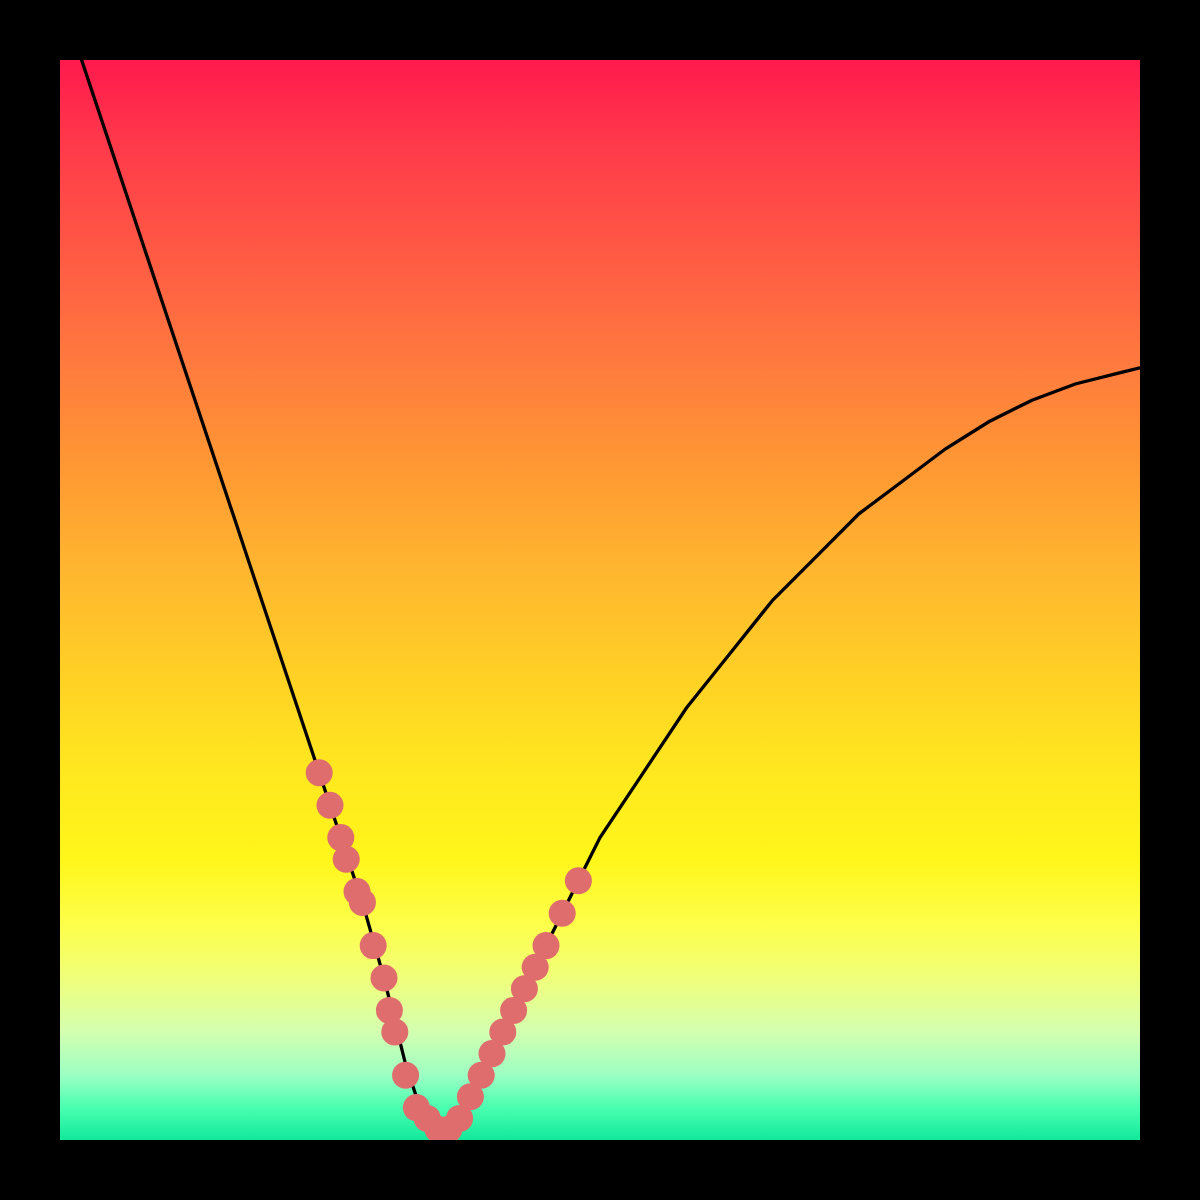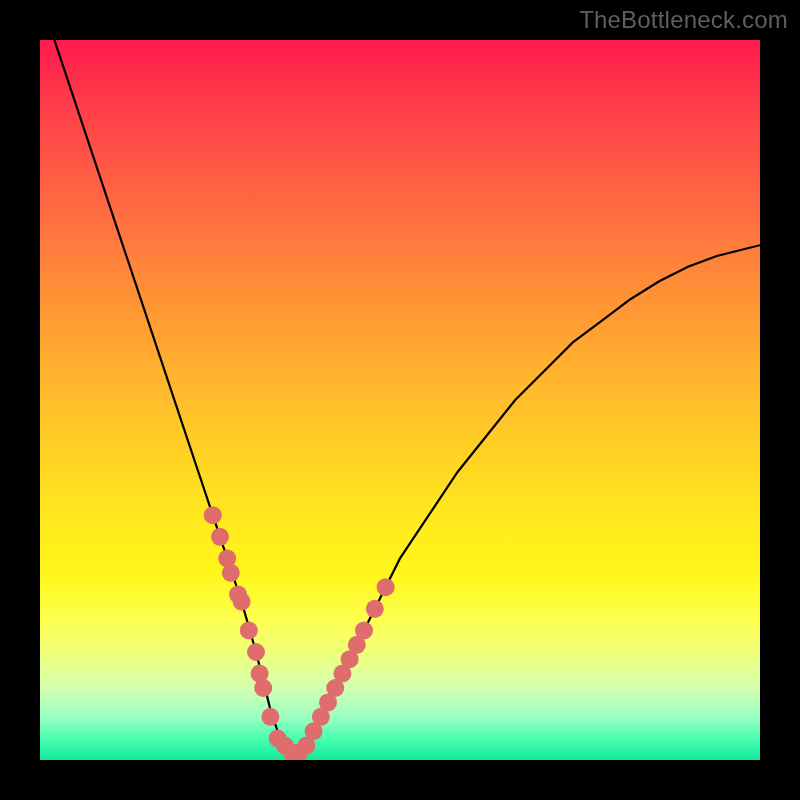--- a/index.html
+++ b/index.html
@@ -67,21 +67,20 @@
     font-size: 24px;
     letter-spacing: 0.2px;
     font-weight: 500;
     user-select: none;
   }
 </style>
 </head>
 <body>
 
 <div class="frame">
-  <div class="watermark">TheBottleneck.com</div>
   <div class="plot-area">
     <div class="gradient"></div>
     <svg class="svg-layer" viewBox="0 0 720 720" preserveAspectRatio="none">
       <path id="curve-path" fill="none" stroke="#000000" stroke-width="2.2" stroke-linecap="round" d="M14.40 0.00 L28.80 43.20 L43.20 86.40 L57.60 129.60 L72.00 172.80 L86.40 216.00 L100.80 259.20 L115.20 302.40 L129.60 345.60 L144.00 388.80 L158.40 432.00 L172.80 475.20 L187.20 518.40 L201.60 561.60 L216.00 612.00 L223.20 640.80 L230.40 669.60 L237.60 691.20 L244.80 705.60 L252.00 712.80 L259.20 712.80 L266.40 705.60 L273.60 691.20 L288.00 662.40 L302.40 633.60 L316.80 604.80 L331.20 576.00 L345.60 547.20 L360.00 518.40 L388.80 475.20 L417.60 432.00 L446.40 396.00 L475.20 360.00 L504.00 331.20 L532.80 302.40 L561.60 280.80 L590.40 259.20 L619.20 241.20 L648.00 226.80 L676.80 216.00 L705.60 208.80 L720.00 205.20"></path>
       <g id="dots-group">
           <circle cx="172.80" cy="475.20" r="9" fill="#e06d6d" stroke="#d85a5a" stroke-width="0"></circle>
           <circle cx="180.00" cy="496.80" r="9" fill="#e06d6d" stroke="#d85a5a" stroke-width="0"></circle>
           <circle cx="187.20" cy="518.40" r="9" fill="#e06d6d" stroke="#d85a5a" stroke-width="0"></circle>
           <circle cx="190.80" cy="532.80" r="9" fill="#e06d6d" stroke="#d85a5a" stroke-width="0"></circle>
           <circle cx="198.00" cy="554.40" r="9" fill="#e06d6d" stroke="#d85a5a" stroke-width="0"></circle>

